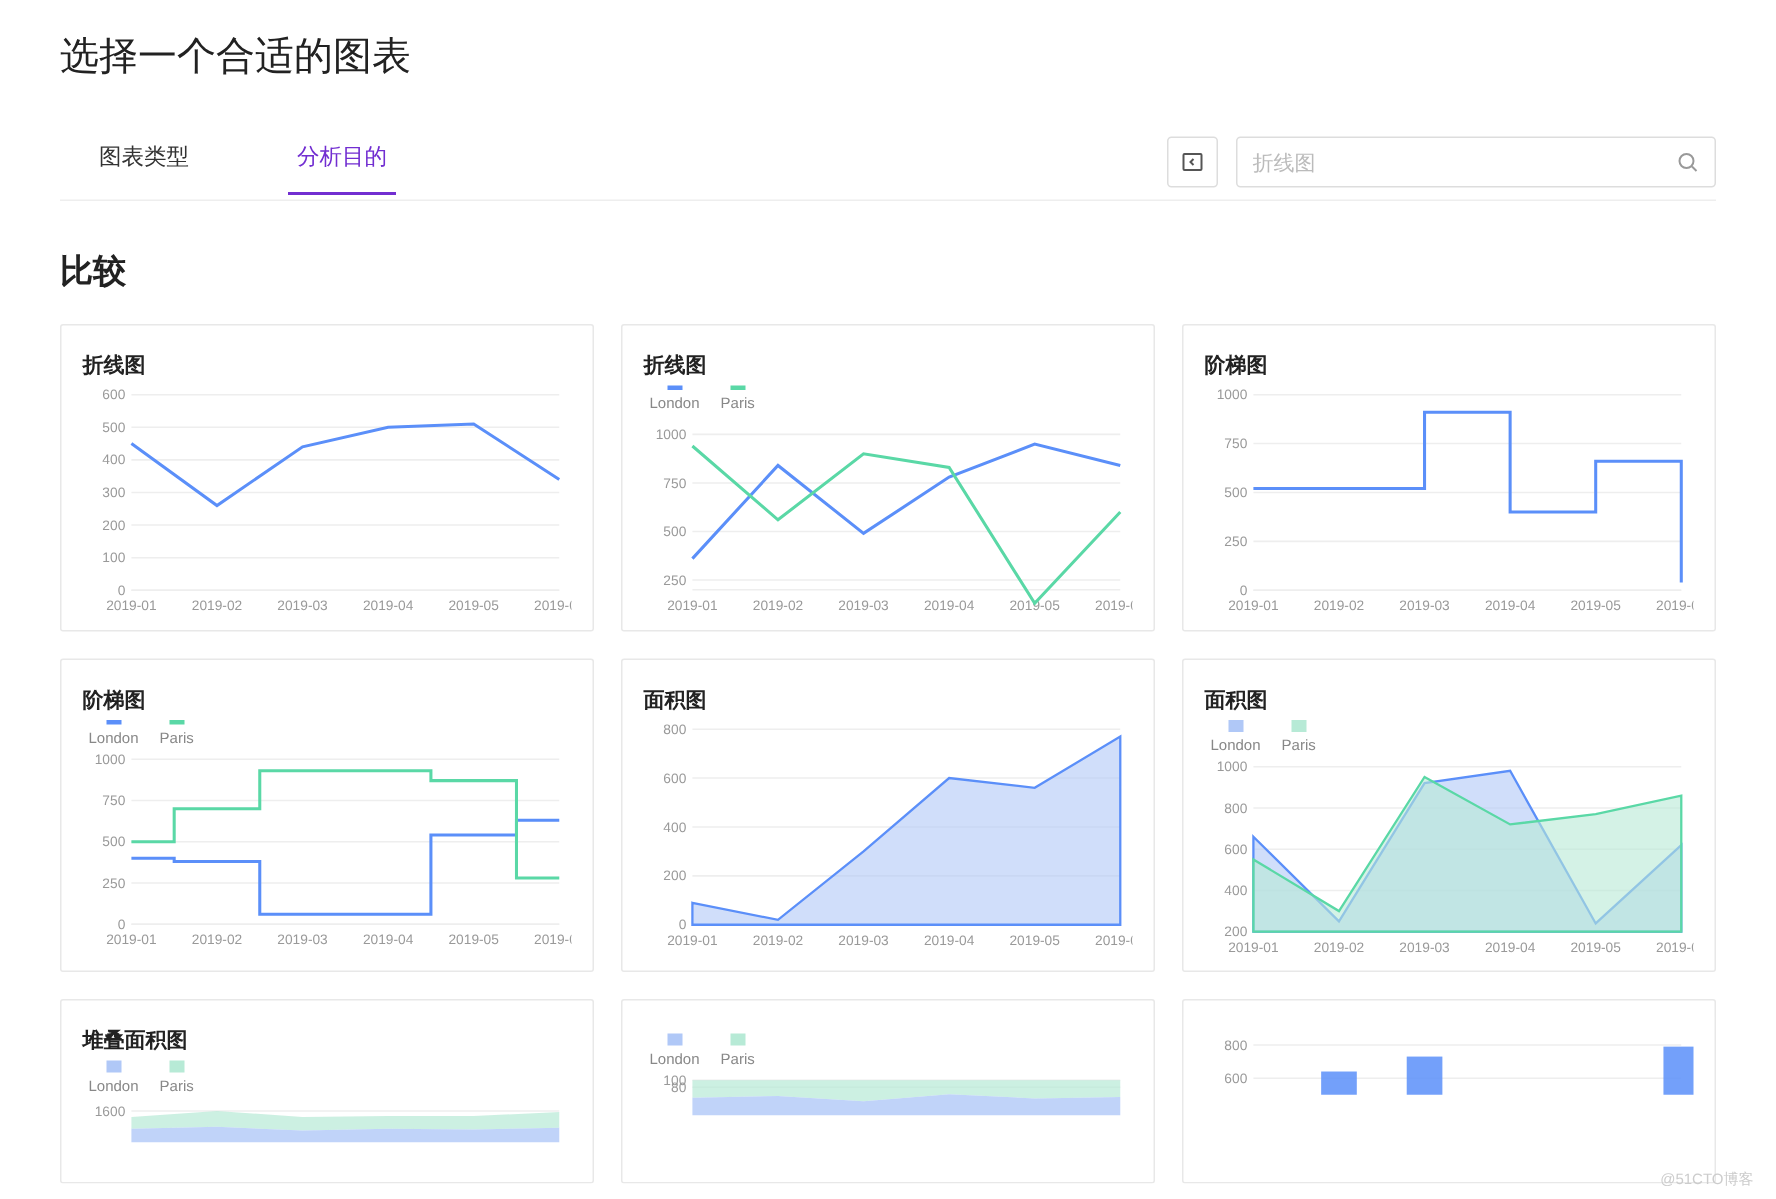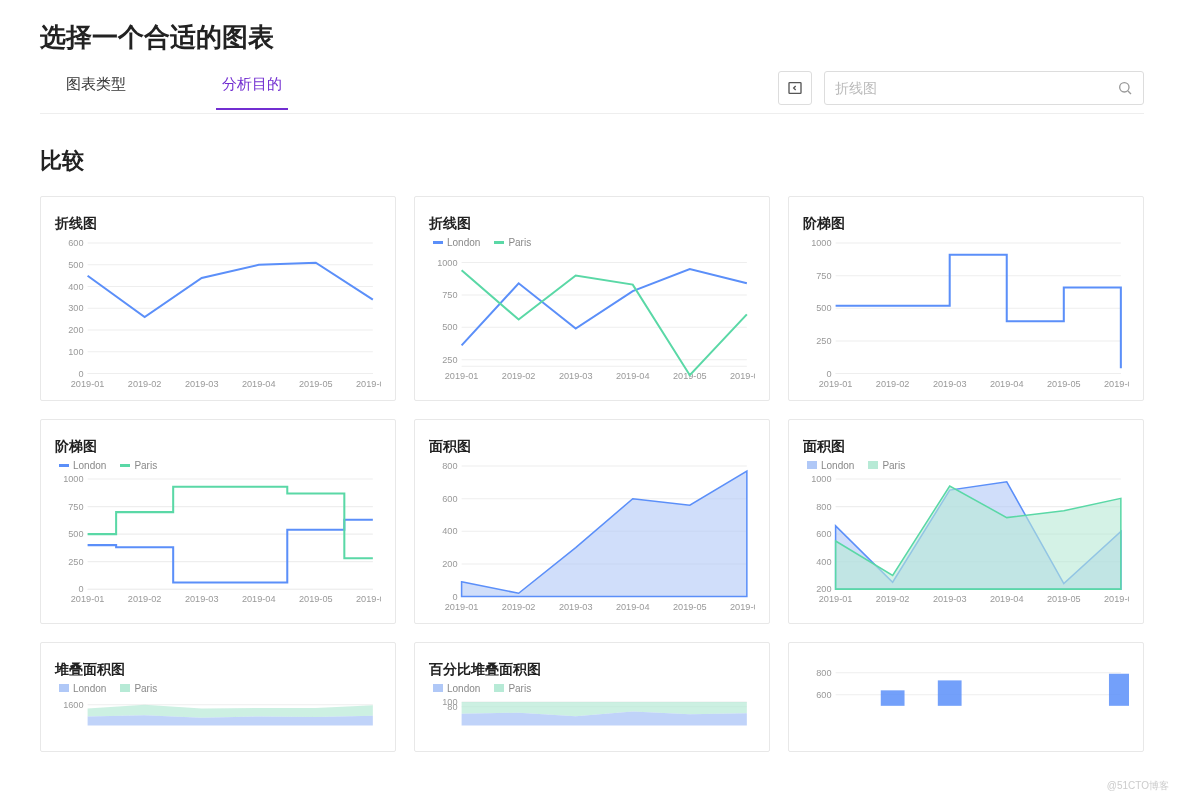--- a/index.html
+++ b/index.html
@@ -1,34 +1,34 @@
 <!DOCTYPE html>
 <html><head>
 <meta charset="utf-8">
 <style>
   * { box-sizing: border-box; margin: 0; padding: 0; }
   body { font-family: -apple-system, BlinkMacSystemFont, "Segoe UI", sans-serif; background: #fff; color: #222; }
   .page { padding: 20px 40px 0 40px; width: 1184px; }
-  .page-title { font-size: 26px; font-weight: 700; margin-bottom: 16px; }
+  .page-title { font-size: 26px; font-weight: 400; margin-bottom: 36px; }
   .controls-row { display: flex; justify-content: space-between; align-items: center; border-bottom: 1px solid #eee; }
   .tabs { display: flex; gap: 60px; padding-left: 20px; }
   .tab { font-size: 15px; padding: 0 6px 14px 6px; border-bottom: 2.5px solid transparent; cursor: pointer; color: #333; }
-  .tab.active { color: #722ed1; border-bottom-color: #722ed1; margin-left: 24px; }
+  .tab.active { color: #722ed1; border-bottom-color: #722ed1; }
   .right-controls { display: flex; align-items: center; gap: 12px; padding-bottom: 8px; }
   .collapse-btn { width: 34px; height: 34px; border: 1px solid #ddd; border-radius: 3px; background: #fff; display: flex; align-items: center; justify-content: center; cursor: pointer; }
   .search-wrap { display: flex; align-items: center; border: 1px solid #ddd; border-radius: 3px; height: 34px; width: 320px; padding: 0 10px; }
   .search-input { flex: 1; border: none; outline: none; font-size: 14px; color: #666; }
   .search-input::placeholder { color: #bbb; }
   .search-icon { color: #999; }
   .section-title { font-size: 22px; font-weight: 700; margin: 32px 0 20px 0; }
   .grid { display: grid; grid-template-columns: repeat(3, 1fr); gap: 18px; }
   .card { border: 1px solid #e8e8e8; border-radius: 2px; padding: 18px 14px 10px 14px; background: #fff; }
   .card-title { font-size: 14px; font-weight: 600; color: #222; margin-bottom: 4px; }
   .legend { display: flex; gap: 14px; margin: 4px 0 2px 4px; }
-  .legend-item { display: flex; align-items: center; gap: 4px; font-size: 10px; color: #888; }
+  .legend-item { display: flex; align-items: center; gap: 4px; font-size: 10px; color: #888; flex-direction: column; }
   .legend-sw { width: 10px; height: 3px; }
   .legend-sw.box { height: 8px; }
   .chart { width: 100%; display: block; }
   .axis text { font-size: 9px; fill: #999; }
   .axis line, .grid-line { stroke: #eee; stroke-width: 1; }
   .x-axis-line { stroke: #ccc; }
   .watermark { position: fixed; right: 15px; bottom: 6px; font-size: 10px; color: #ccc; }
 </style>
 </head>
 <body>
@@ -269,21 +269,20 @@
           <g class="axis">
             <line x1="32" x2="312" y1="8.555555555555557" y2="8.555555555555557" class="grid-line"></line>
             <text x="28" y="11.555555555555557" text-anchor="end">1600</text>
           </g>
           <path d="M32,12.38888888888889 L88,8.555555555555557 L144,12.38888888888889 L200,11.75 L256,11.75 L312,9.194444444444443 L312,19.416666666666664 L256,20.694444444444443 L200,20.055555555555557 L144,21.333333333333336 L88,18.77777777777778 L32,20.055555555555557 Z" fill="#b7ead6" fill-opacity="0.7"></path>
           <path d="M32,20.055555555555557 L88,18.77777777777778 L144,21.333333333333336 L200,20.055555555555557 L256,20.694444444444443 L312,19.416666666666664 L312,29 L32,29 Z" fill="#b0c8f7" fill-opacity="0.8"></path>
         </svg>
     </div>
 
     <div class="card">
-      <div class="card-title">百分比堆叠面积图</div>
       <div class="legend">
         <span class="legend-item">
             <span class="legend-sw box" style="background:#b0c8f7"></span>
             <span>London</span>
           </span>
         <span class="legend-item">
             <span class="legend-sw box" style="background:#b7ead6"></span>
             <span>Paris</span>
           </span>
       </div>

